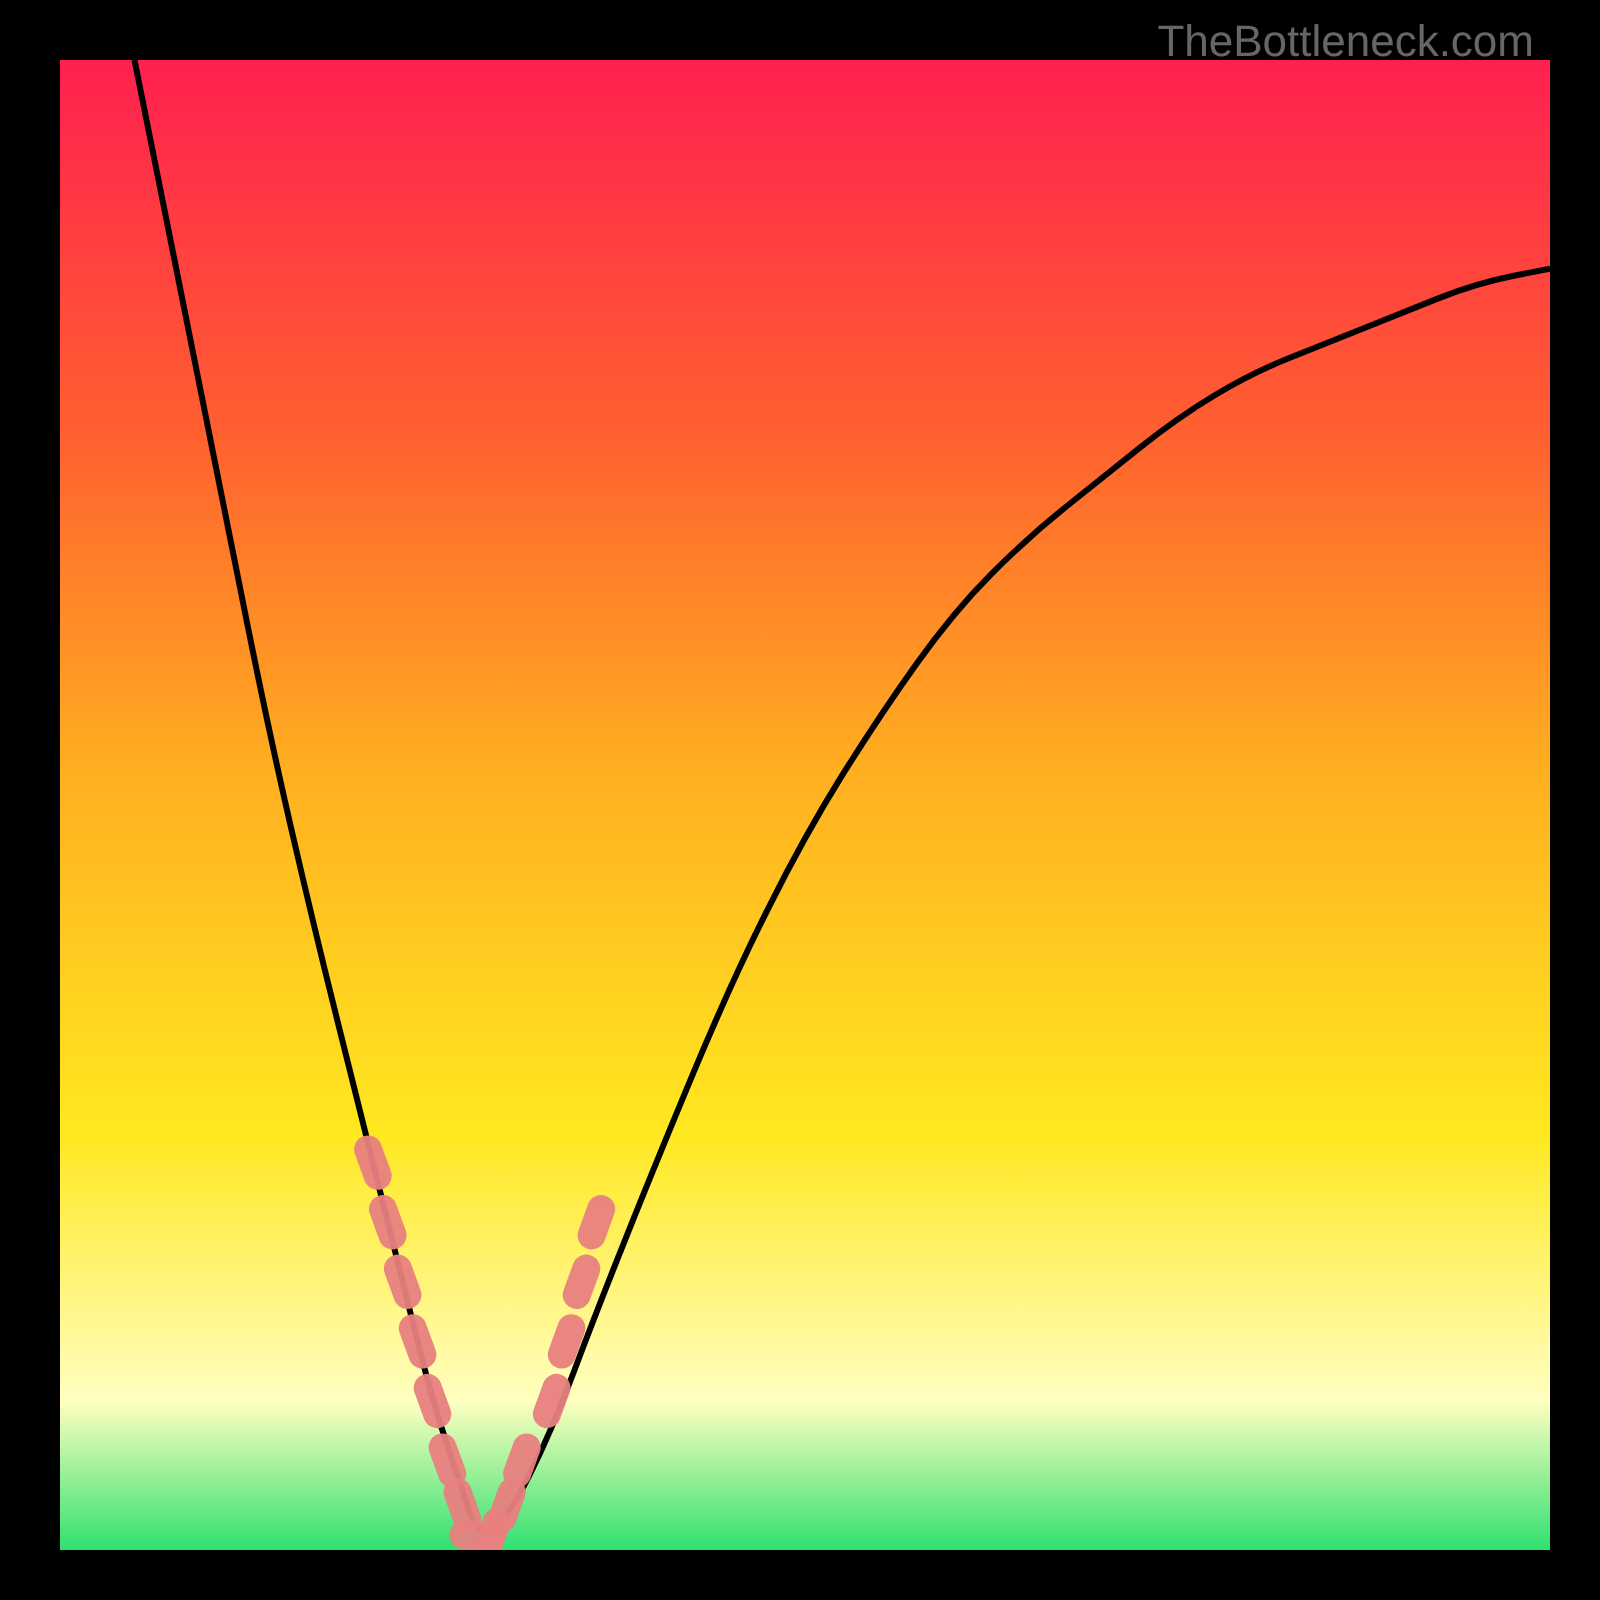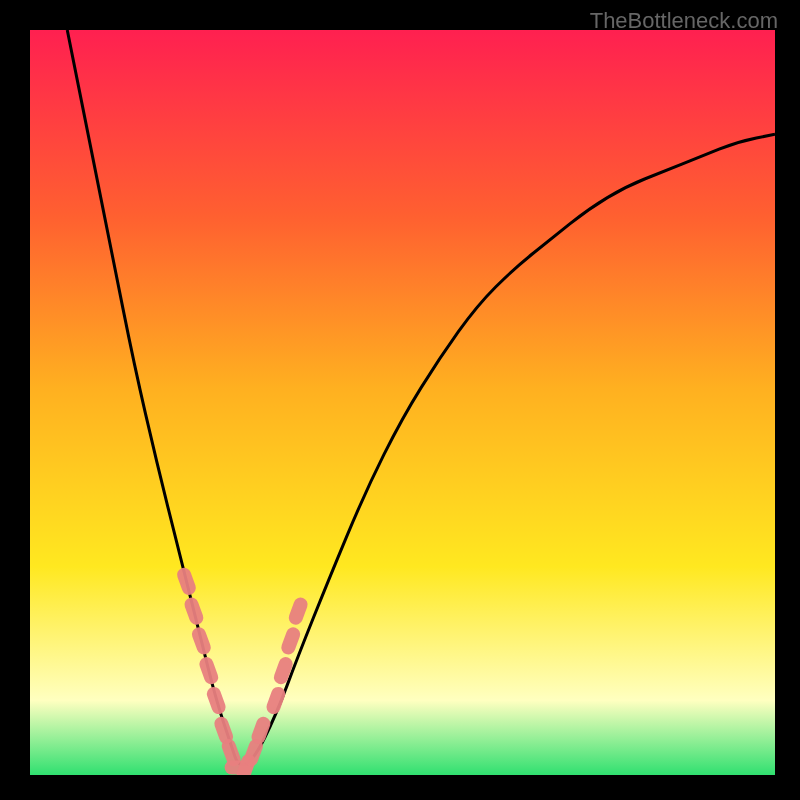--- a/index.html
+++ b/index.html
@@ -23,21 +23,21 @@
       width: 745px;
       height: 745px;
     }
     .gradient-bg {
       position: absolute;
       inset: 0;
     }
     .watermark {
       position: absolute;
       top: 8px;
-      right: 22px;
+      right: 33px;
       color: #666;
       font-family: Arial, sans-serif;
       font-size: 22px;
       font-weight: 500;
       z-index: 10;
     }
     .curve-svg {
       position: absolute;
       left: 30px;
       top: 30px;

